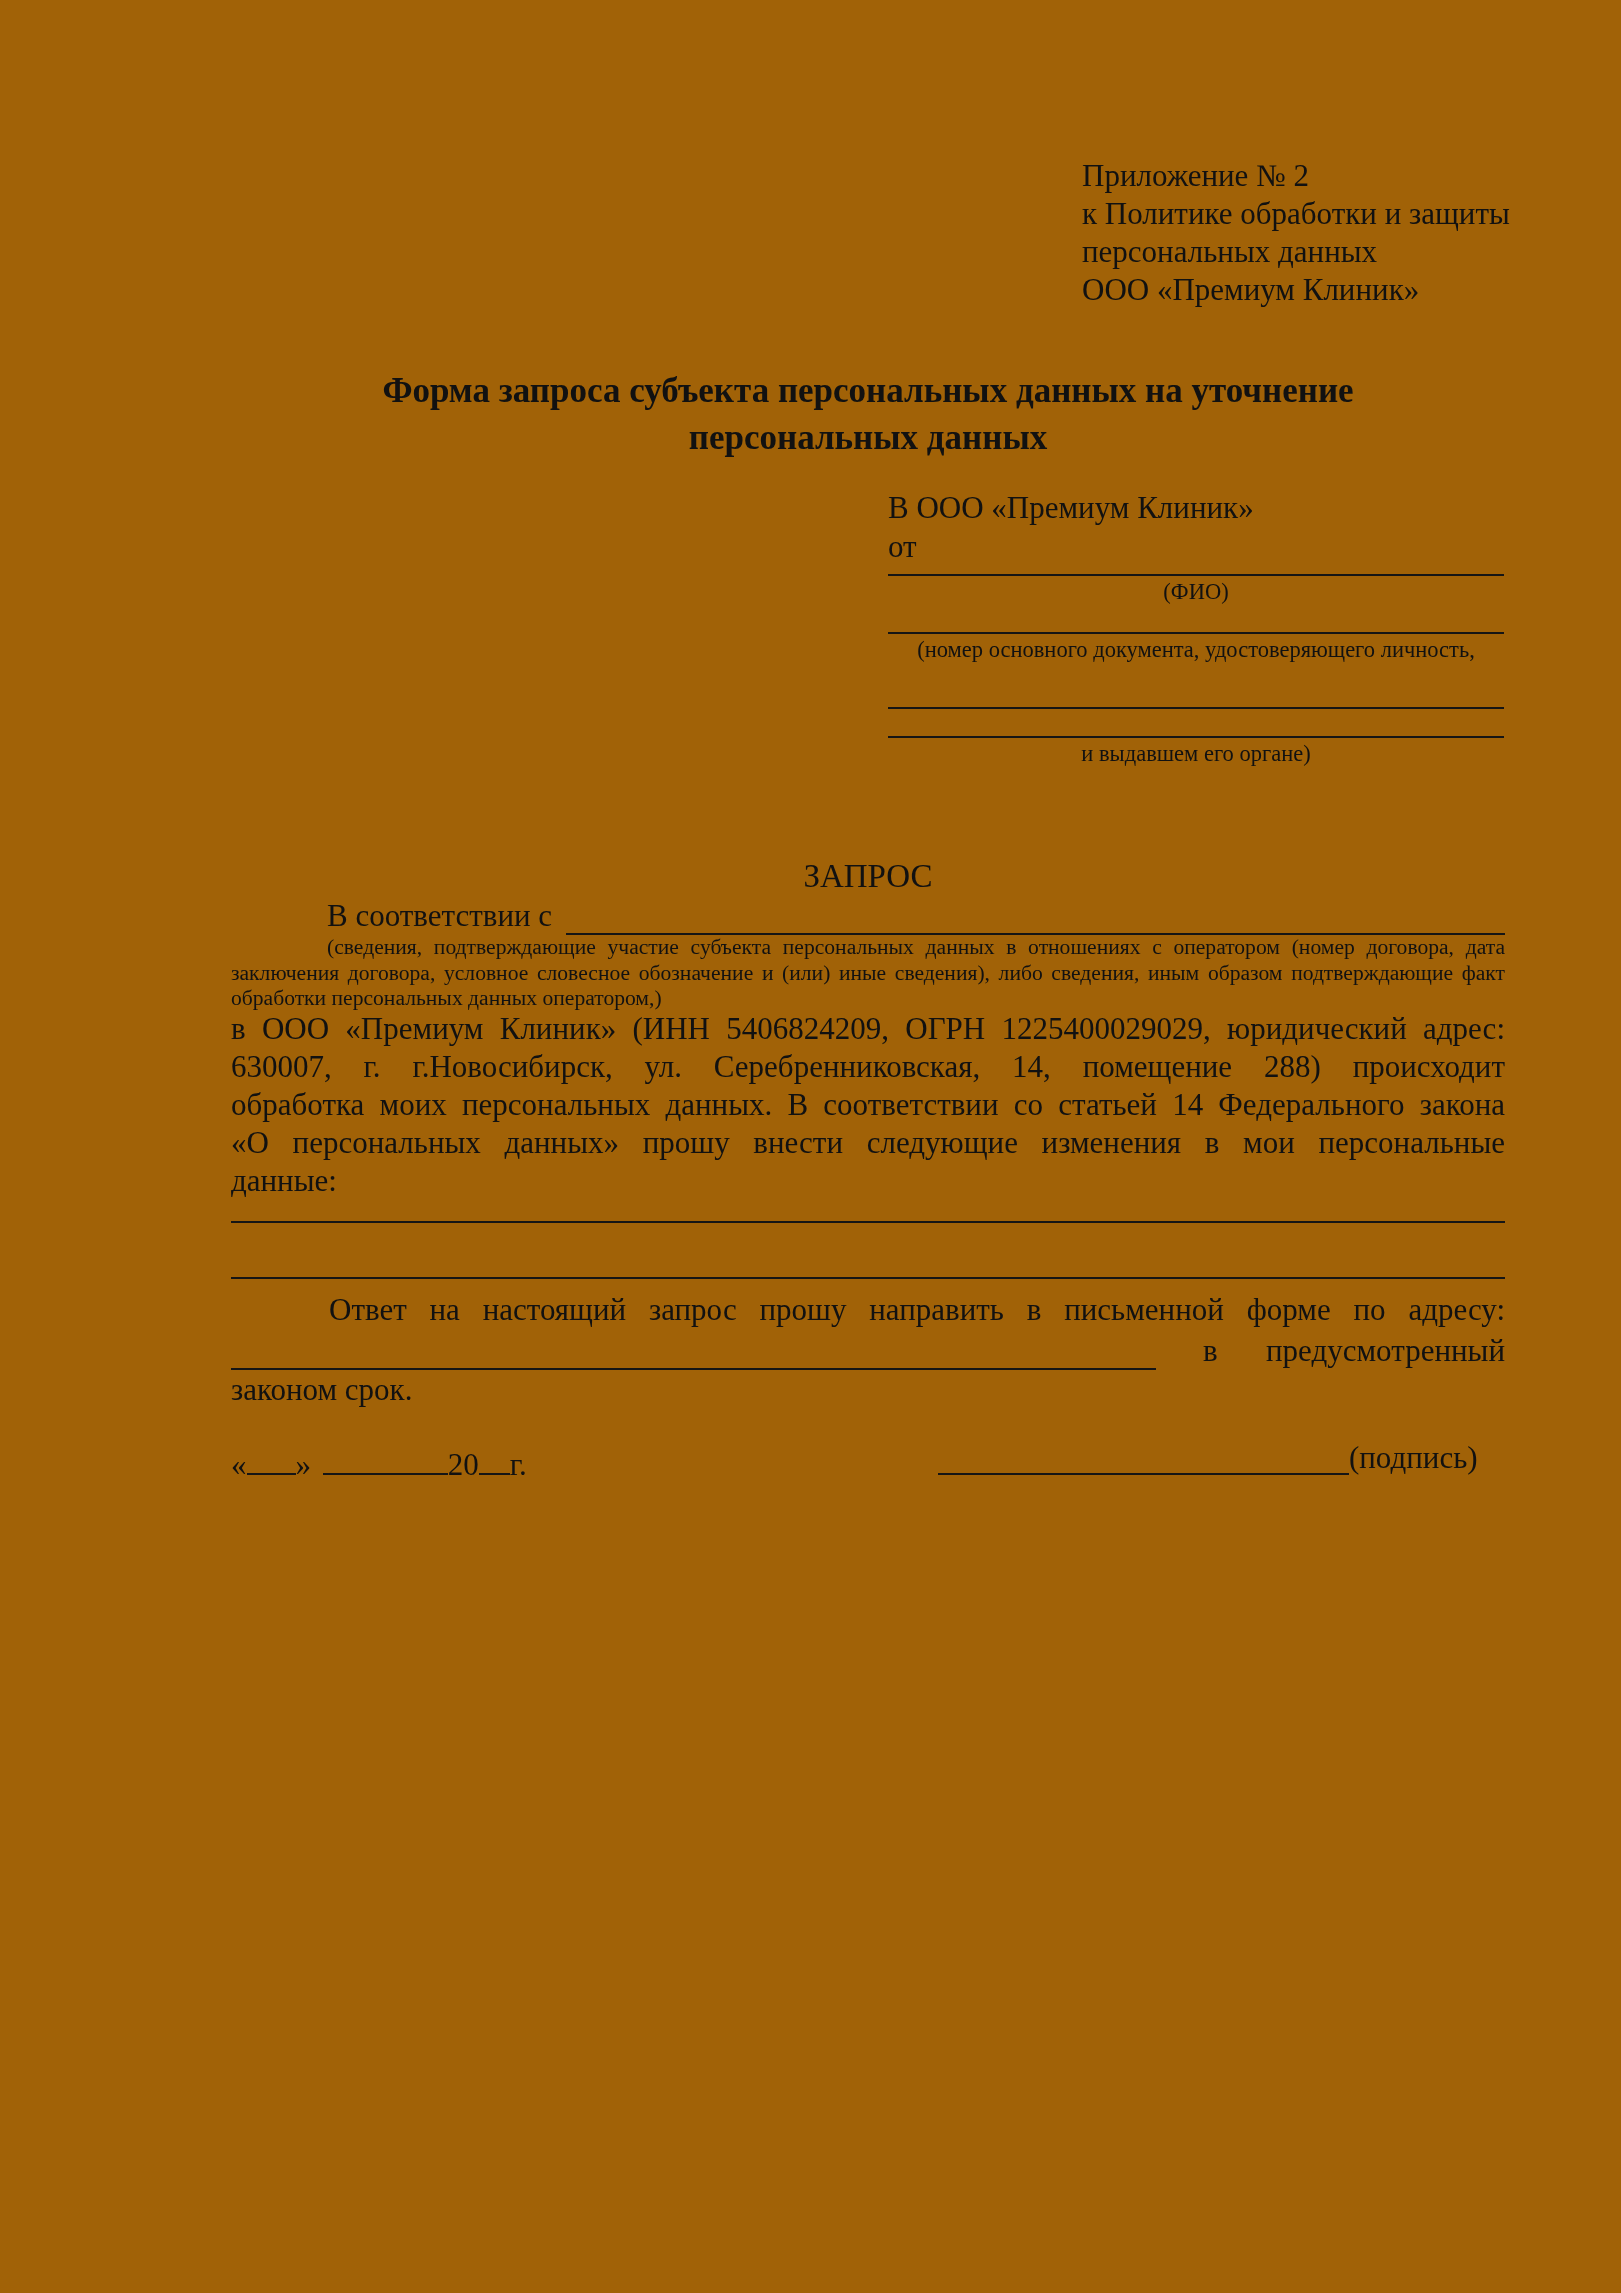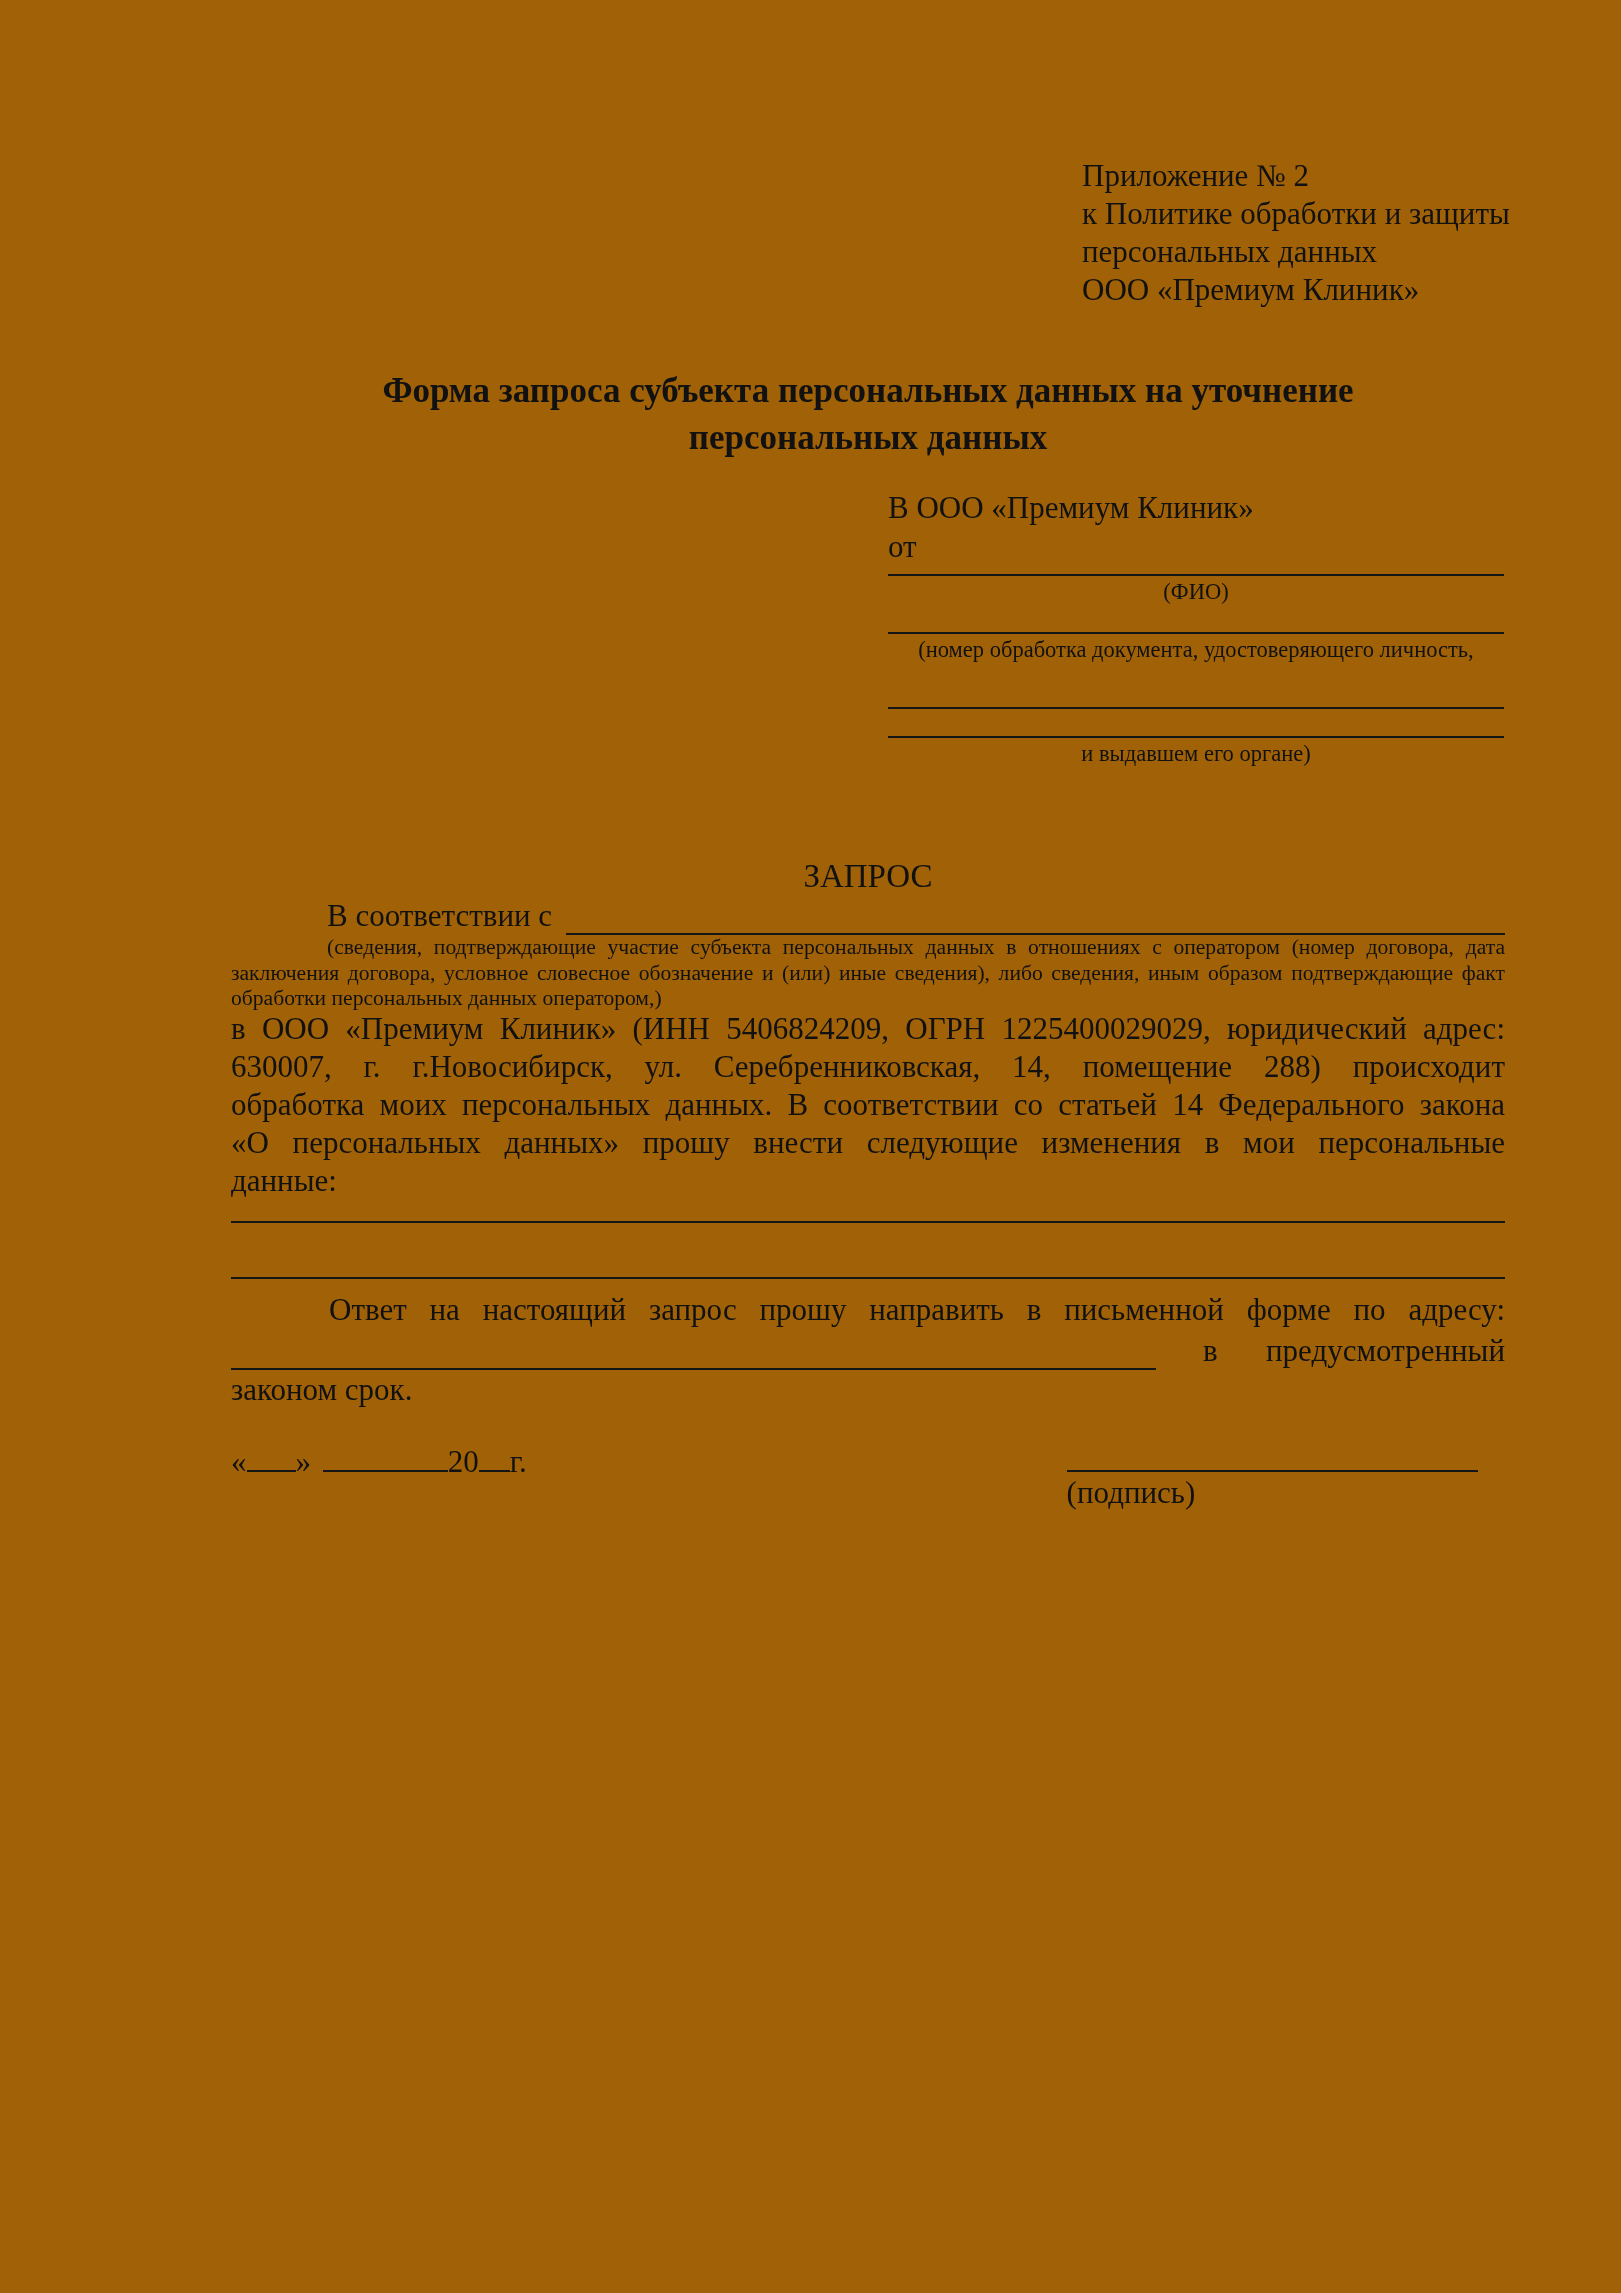--- a/index.html
+++ b/index.html
@@ -50,21 +50,21 @@
   .addr-blank { width:925px; height:29px; border-bottom:2.9px solid #151515; }
   .r-w1 { margin-left:47px; }
   .r-w2 { margin-left:auto; }
   
   .signature { position:absolute; left:231px; top:1437px; width:1274px; display:flex;
                align-items:baseline; font-size:31px; line-height:41px; }
   .blank { display:inline-block; height:33px; border-bottom:2.9px solid #151515; vertical-align:baseline; }
   .day { width:49px; }
   .month { width:125px; margin-left:11.8px; }
   .yr { width:31px; }
-  .sig-right { margin-left:auto; margin-right:27.4px; display:flex; align-items:flex-start;flex-direction:column; }
+  .sig-right { margin-left:auto; margin-right:27.4px; display:flex; align-items:center; }
   .sig { width:411px; }
 </style>
 </head>
 <body>
 
 <div class="page">
 
   <div class="appendix">
     <div>Приложение № 2</div>
     <div>к Политике обработки и защиты</div>
@@ -76,21 +76,21 @@
     <div>Форма запроса субъекта персональных данных на уточнение</div>
     <div>персональных данных</div>
   </div>
 
   <div class="addressee">
     <div class="addr-line">В ООО «Премиум Клиник»</div>
     <div class="addr-line">от</div>
     <div class="blank-row bh1"></div>
     <div class="caption">(ФИО)</div>
     <div class="blank-row bh2"></div>
-    <div class="caption">(номер обработка документа, удостоверяющего личность,</div>
+    <div class="caption">(номер основного документа, удостоверяющего личность,</div>
     <div class="blank-row bh3"></div>
     <div class="blank-row bh4"></div>
     <div class="caption">и выдавшем его органе)</div>
   </div>
 
   <div class="zapros">ЗАПРОС</div>
 
   <div class="intro-row">
     <span class="intro-text">В соответствии с</span>
     <span class="intro-blank"></span>

